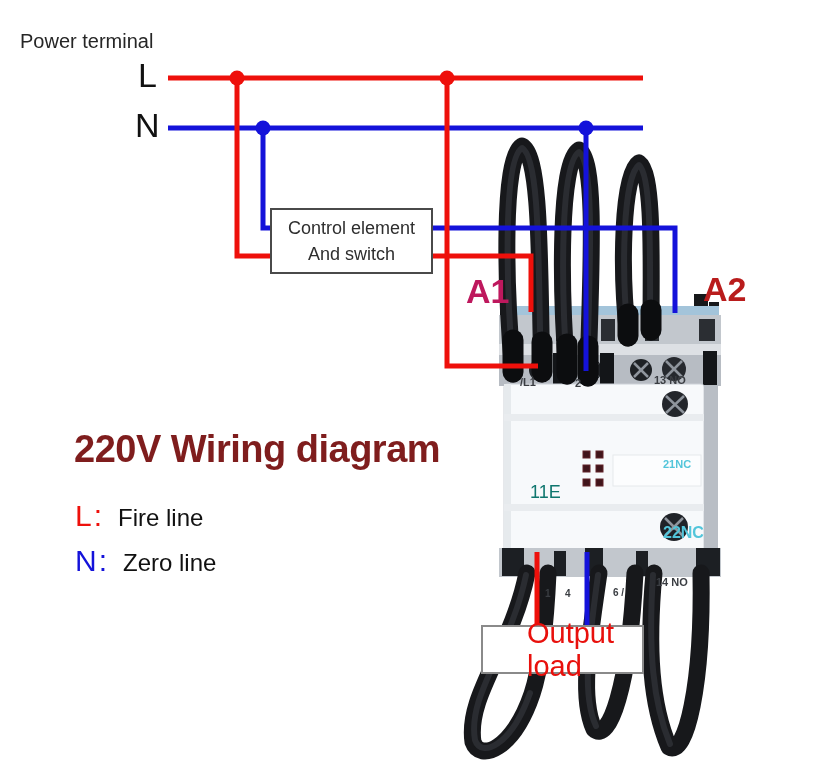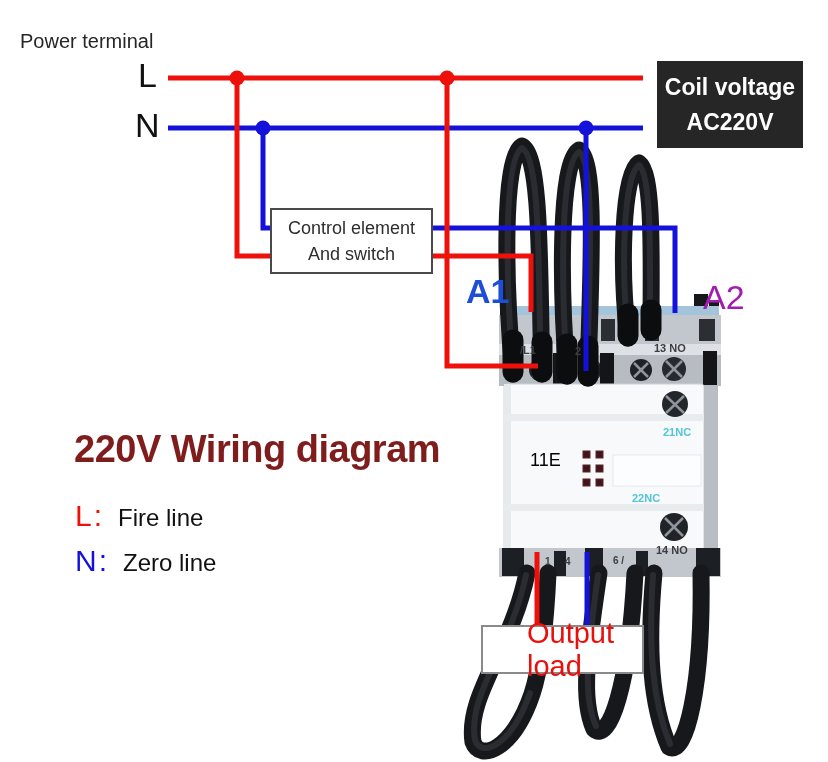--- a/index.html
+++ b/index.html
@@ -5,22 +5,22 @@
   html,body{margin:0;padding:0;background:#fff;}
   #stage{position:relative;width:828px;height:762px;background:#ffffff;overflow:hidden;
          font-family:"Liberation Sans","DejaVu Sans",sans-serif;}
   .abs{position:absolute;}
   .nosel{user-select:none;}
 
   
   .power-terminal{left:20px;top:30px;font-size:20px;color:#262626;}
   .lbl-L{left:138px;top:56px;font-size:34px;color:#111;}
   .lbl-N{left:135px;top:106px;font-size:34px;color:#111;}
-  .lbl-A1{left:466px;top:272px;font-size:34px;font-weight:bold;color:#1d4ed8;}
-  .lbl-A2{left:703px;top:270px;font-size:34px;font-weight:normal;color:#a21caf;margin-top:8px;}
+  .lbl-A1{left:466px;top:272px;font-size:34px;font-weight:bold;color:#be185d;}
+  .lbl-A2{left:703px;top:270px;font-size:34px;font-weight:bold;color:#b91c1c;}
   .title{left:74px;top:428px;font-size:38px;font-weight:bold;color:#7f1d1d;letter-spacing:-0.5px;}
 
   .legend-row{left:75px;display:flex;align-items:baseline;}
   .legend-row .prefix{font-size:30px;font-weight:500;letter-spacing:2px;}
   .legend-row .text{font-size:24px;color:#111;margin-left:14px;}
   .legend-fire{top:499px;}
   .legend-zero{top:544px;}
   .legend-fire .prefix{color:#ee100b;}
   .legend-zero .prefix{color:#1412da;}
 
@@ -29,27 +29,27 @@
             display:flex;flex-direction:column;align-items:center;justify-content:center;
             font-size:23px;font-weight:bold;line-height:1.5;text-align:center;}
   .control-box{left:270px;top:208px;width:163px;height:66px;background:#fff;border:2px solid #4a4a4a;
             box-sizing:border-box;display:flex;flex-direction:column;align-items:center;justify-content:center;
             font-size:18px;color:#2e2e2e;line-height:1.45;text-align:center;}
   .output-box{left:481px;top:625px;width:163px;height:49px;background:#fff;border:2px solid #8a8a8a;
             box-sizing:border-box;display:flex;align-items:center;justify-content:center;
             font-size:29px;color:#e8100c;padding-left:44px;}
 
   
-  .dev-lbl{color:#3a3d42;font-weight:bold;}
+  .dev-lbl{color:#3a3d42;font-weight:bold;margin-top:32px;}
   .dl-l1{left:520px;top:344px;font-size:11px;}
   .dl-l2{left:575px;top:345px;font-size:11px;}
   .dl-13no{left:654px;top:342px;font-size:11px;}
   .dl-21nc{left:663px;top:426px;font-size:11px;color:#52c5da;}
-  .dl-11e{left:530px;top:450px;font-size:18px;color:#000000;font-weight:normal;}
-  .dl-22nc{left:632px;top:492px;font-size:11px;color:#52c5da;}
+  .dl-11e{left:530px;top:450px;font-size:18px;color:#0f766e;font-weight:normal;}
+  .dl-22nc{left:663px;top:492px;font-size:16px;color:#52c5da;}
   .dl-b1{left:545px;top:556px;font-size:10px;}
   .dl-b2{left:565px;top:556px;font-size:10px;}
   .dl-b3{left:613px;top:555px;font-size:10px;}
   .dl-14no{left:656px;top:544px;font-size:11px;}
 </style>
 </head>
 <body>
 
 <div id="stage" class="nosel">
 
@@ -174,24 +174,20 @@
     <g fill="#ee100b">
       <circle cx="237" cy="78" r="7.5"></circle>
         <circle cx="447" cy="78" r="7.5"></circle>
     </g>
   </svg>
 
   <div class="abs power-terminal">Power terminal</div>
   <div class="abs lbl-L">L</div>
   <div class="abs lbl-N">N</div>
 
-  <div class="abs coil-box">
-    <div>Coil voltage</div>
-    <div>AC220V</div>
-  </div>
 
   <div class="abs control-box">
     <div>Control element</div>
     <div>And switch</div>
   </div>
 
   <div class="abs lbl-A1">A1</div>
   <div class="abs lbl-A2">A2</div>
 
   <div class="abs title">220V Wiring diagram</div>

